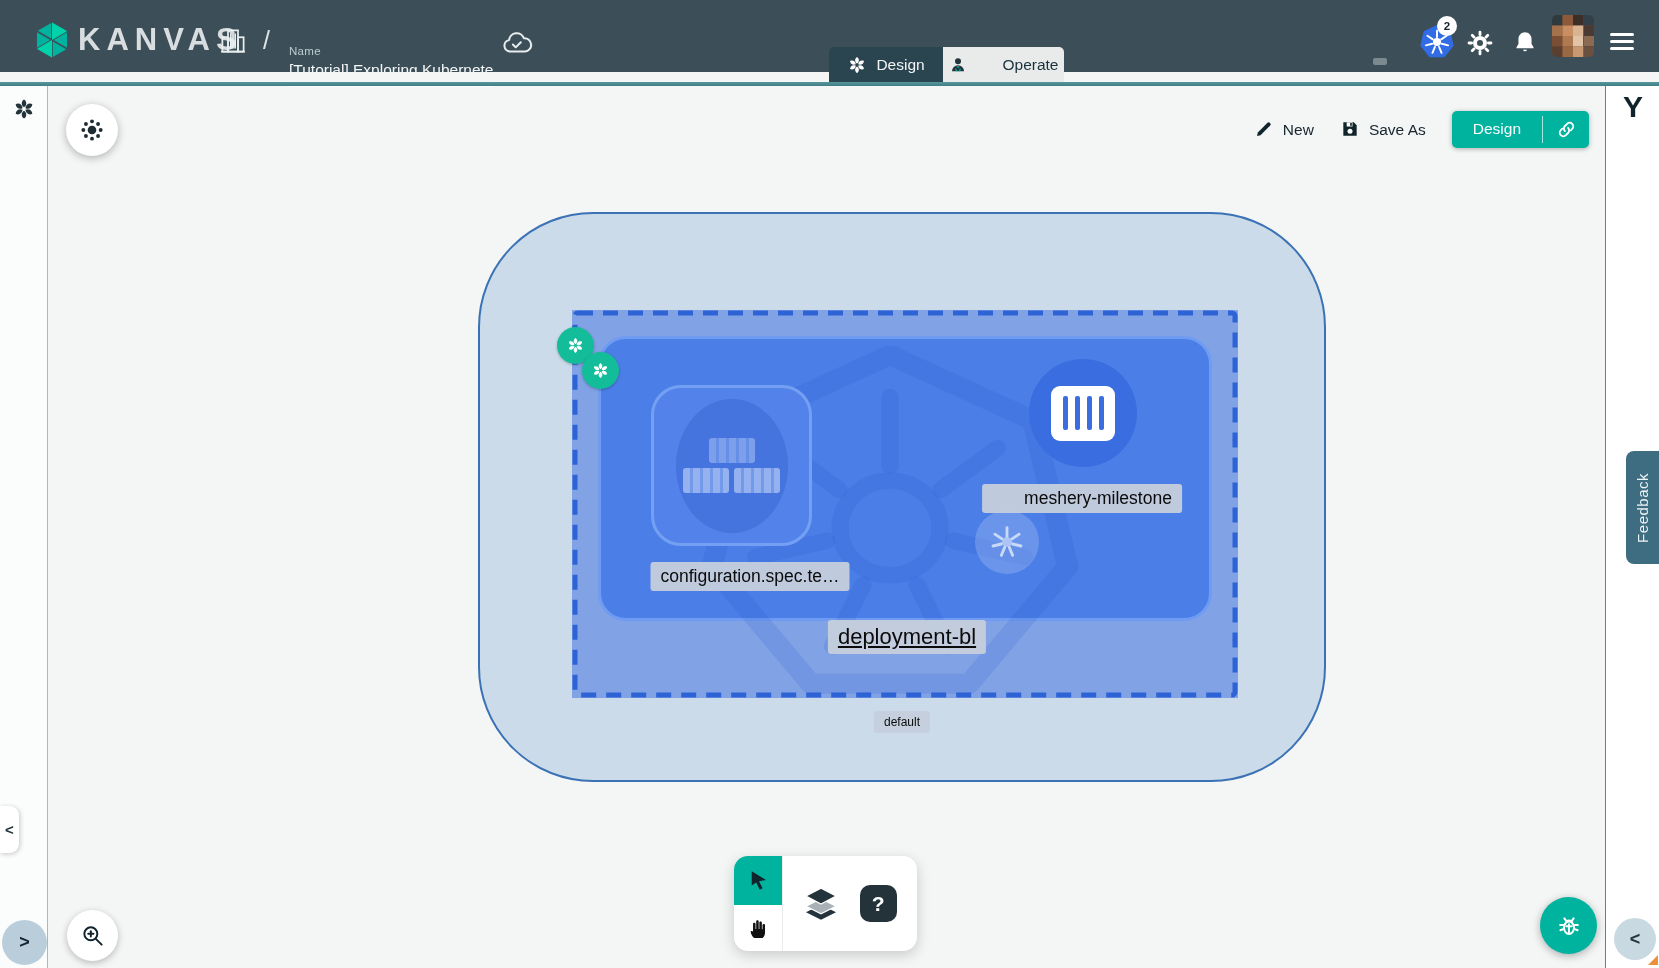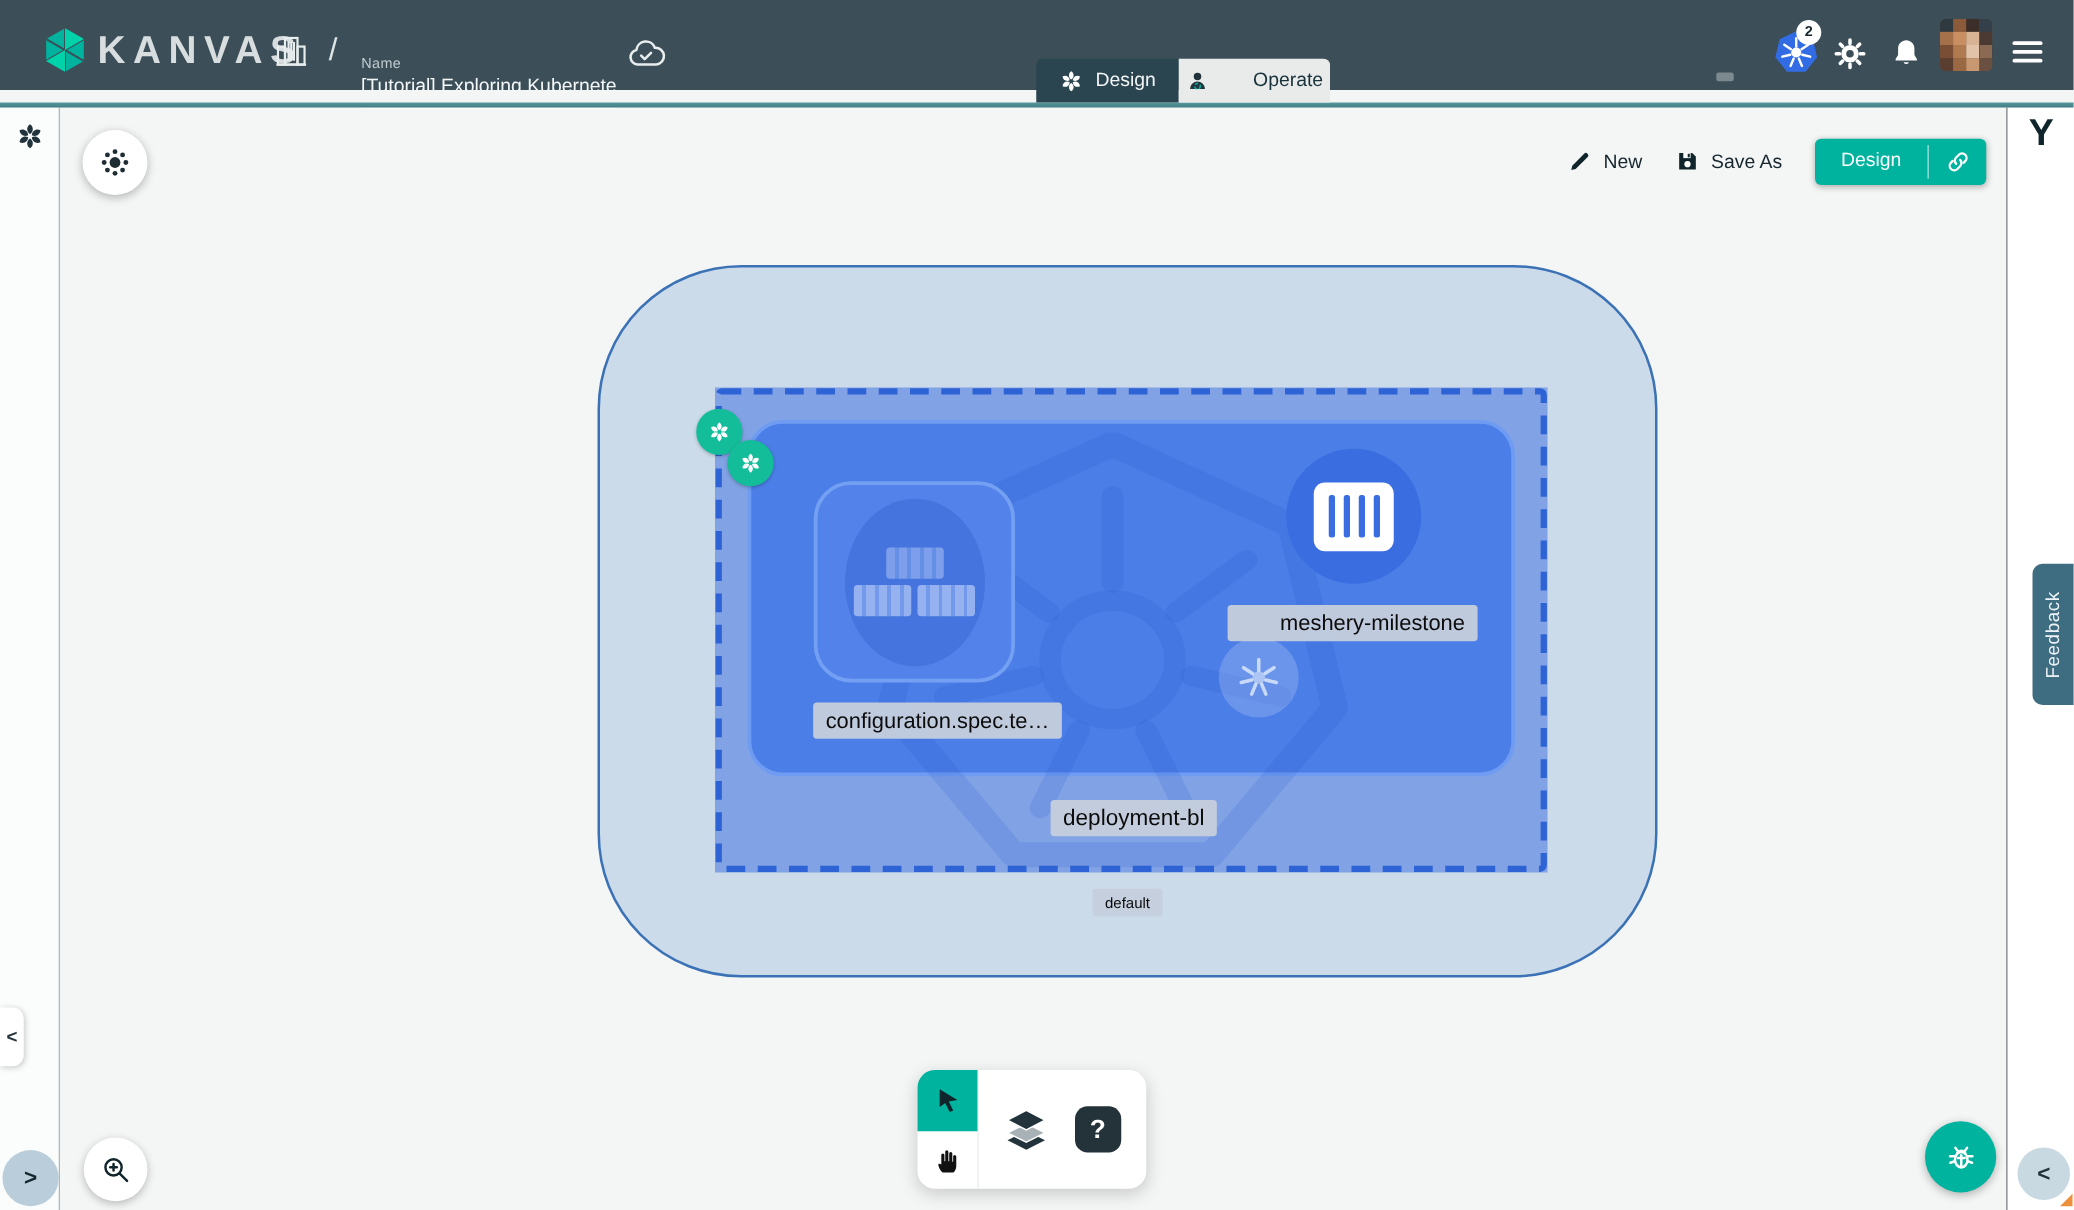--- a/index.html
+++ b/index.html
@@ -99,21 +99,21 @@
   .node-milestone { position:absolute; left:1029px; top:359px; width:108px; height:108px; border-radius:50%;
                     background:var(--milestone-fill,#3A6EE0); display:flex; align-items:center; justify-content:center; }
   .mi-icon { width:64px; height:55px; background:#fff; border-radius:9px; display:flex; align-items:center; justify-content:center; gap:7px; }
   .mi-icon i { width:5px; height:34px; background:var(--milestone-fill,#3A6EE0); border-radius:2px; }
   .helm-badge { position:absolute; left:975px; top:510px; width:64px; height:64px; border-radius:50%; background:rgba(235,243,255,.20);
                 display:flex; align-items:center; justify-content:center; }
   .node-label { position:absolute; transform:translateX(-50%); background:var(--label-bg,rgba(197,207,220,.95));
                 color:var(--label-text,#0B0B0B); font-size:17.5px; padding:4px 10px; border-radius:3px; white-space:nowrap; }
   .lbl-config { left:750px; top:562px; }
   .lbl-milestone { left:1082px; top:484px;padding-left:42px; }
-  .lbl-deploy { left:907px; top:640px; font-size:18px; }
+  .lbl-deploy { left:907px; top:620px; font-size:22px;text-decoration:underline; }
   .lbl-default { left:902px; top:711px; font-size:12px;text-align:right; }
   .mesh-badge { position:absolute; width:37px; height:37px; border-radius:50%; background:var(--badge-green,#14BD9A);
                 box-shadow:0 1px 3px rgba(0,0,0,.25); display:flex; align-items:center; justify-content:center; }
   .badge-1 { left:557px; top:327px; }
   .badge-2 { left:582px; top:352px; }
 </style>
 </head>
 <body>
 
 <div class="scene">

